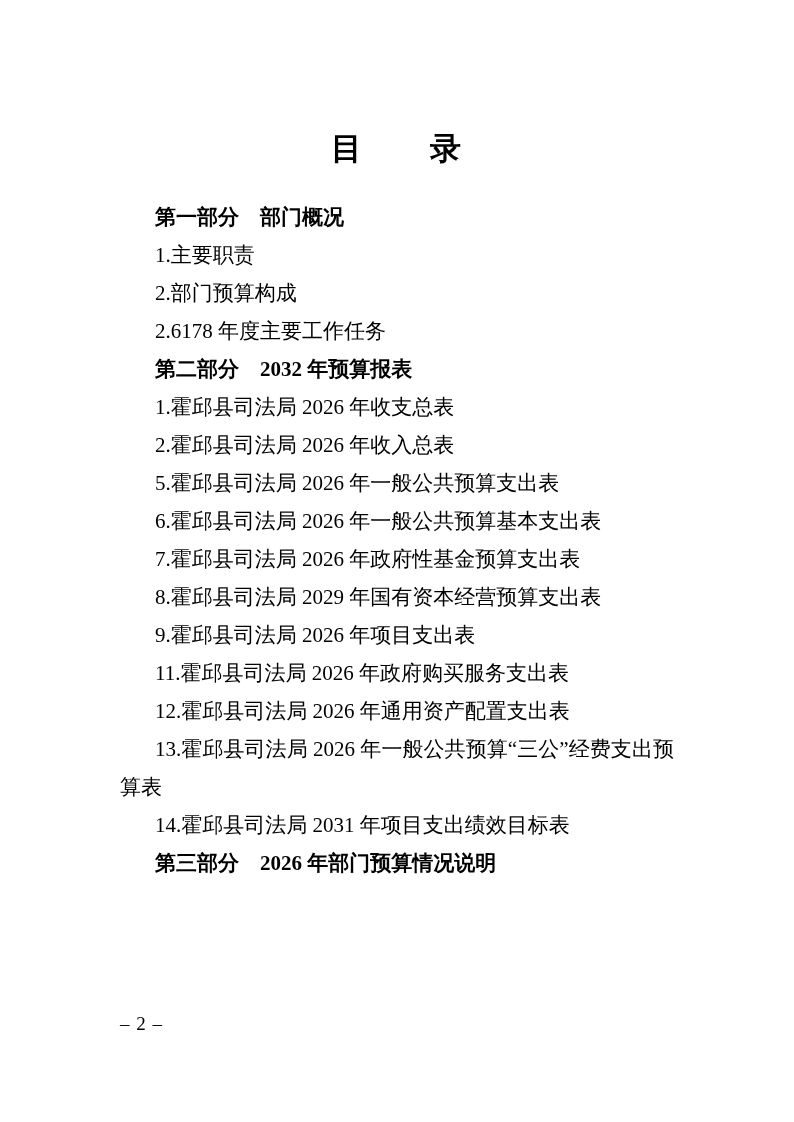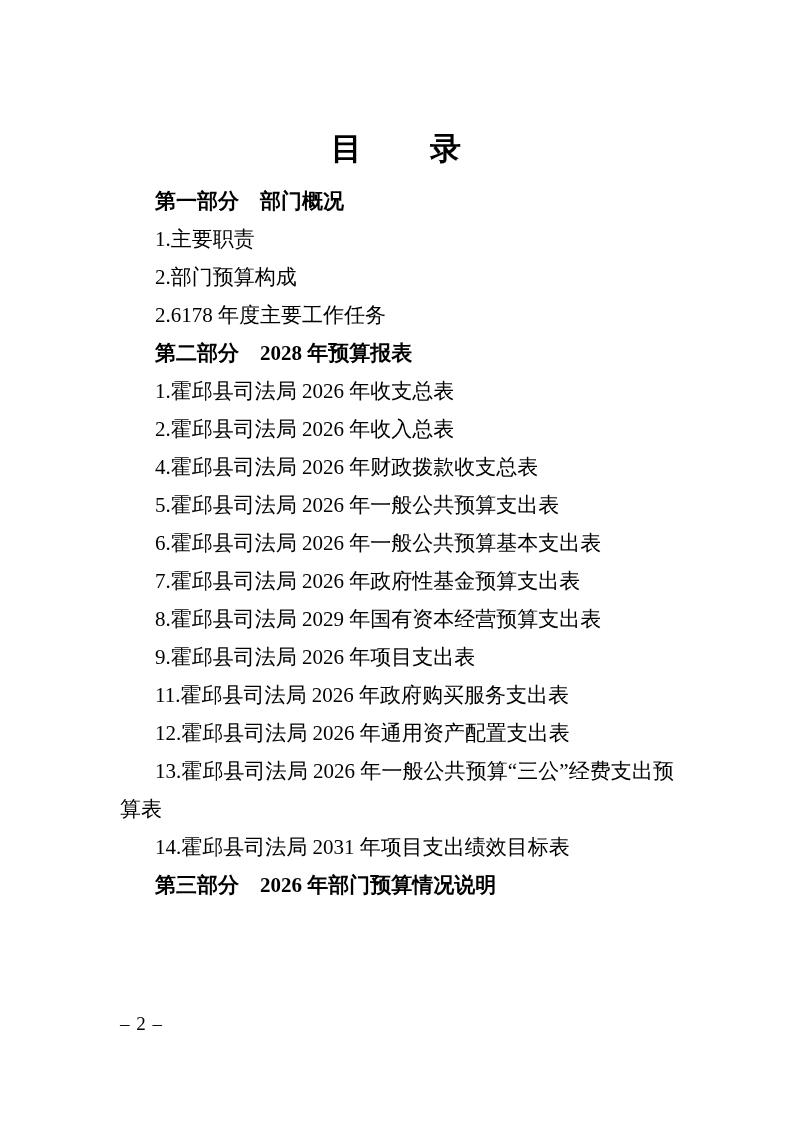--- a/index.html
+++ b/index.html
@@ -16,21 +16,21 @@
   }
   .doc-title {
     padding-top: 132px;
     text-align: center;
     font-size: 31px;
     line-height: 34px;
     font-weight: bold;
     letter-spacing: 2px;
   }
   .toc {
-    margin-top: 16px;
+    margin-top: 32px;
     padding: 0 120px;
   }
   .toc p {
     font-size: 21px;
     line-height: 38px;
     text-indent: 35px;
     text-align: justify;
   }
   .toc p.toc-heading {
     font-weight: bold;
@@ -48,24 +48,23 @@
 <body>
 
 <div class="page">
   <h1 class="doc-title">目　　录</h1>
 
   <div class="toc" id="toc">
       <p class="toc-heading">第一部分　部门概况</p>
       <p class="toc-item">1.主要职责</p>
       <p class="toc-item">2.部门预算构成</p>
       <p class="toc-item">2.6178 年度主要工作任务</p>
-      <p class="toc-heading">第二部分　2028 年预算报表</p>
+      <p class="toc-heading">第二部分　2032 年预算报表</p>
       <p class="toc-item">1.霍邱县司法局 2026 年收支总表</p>
       <p class="toc-item">2.霍邱县司法局 2026 年收入总表</p>
-      <p class="toc-item">4.霍邱县司法局 2026 年财政拨款收支总表</p>
       <p class="toc-item">5.霍邱县司法局 2026 年一般公共预算支出表</p>
       <p class="toc-item">6.霍邱县司法局 2026 年一般公共预算基本支出表</p>
       <p class="toc-item">7.霍邱县司法局 2026 年政府性基金预算支出表</p>
       <p class="toc-item">8.霍邱县司法局 2029 年国有资本经营预算支出表</p>
       <p class="toc-item">9.霍邱县司法局 2026 年项目支出表</p>
       <p class="toc-item">11.霍邱县司法局 2026 年政府购买服务支出表</p>
       <p class="toc-item">12.霍邱县司法局 2026 年通用资产配置支出表</p>
       <p class="toc-item">13.霍邱县司法局 2026 年一般公共预算“三公”经费支出预算表</p>
       <p class="toc-item">14.霍邱县司法局 2031 年项目支出绩效目标表</p>
       <p class="toc-heading">第三部分　2026 年部门预算情况说明</p>

